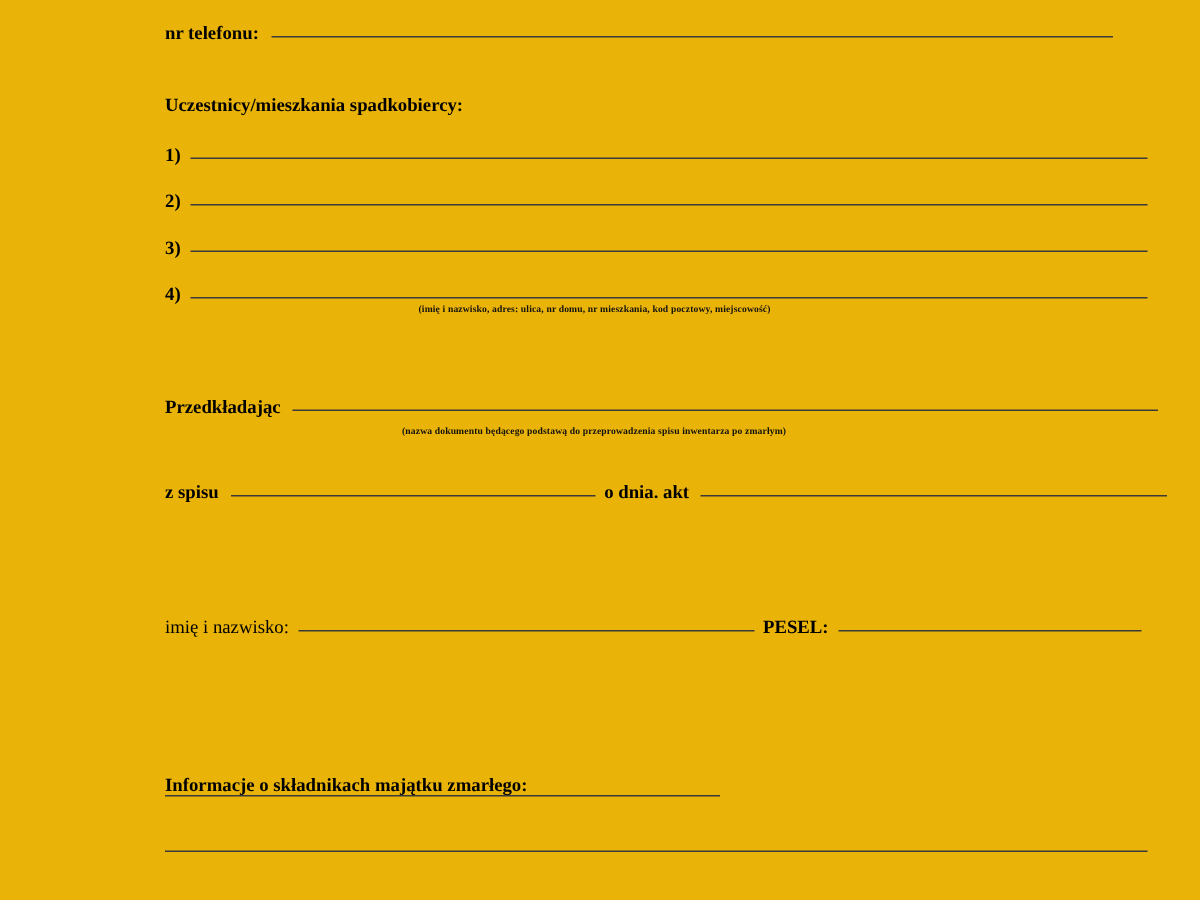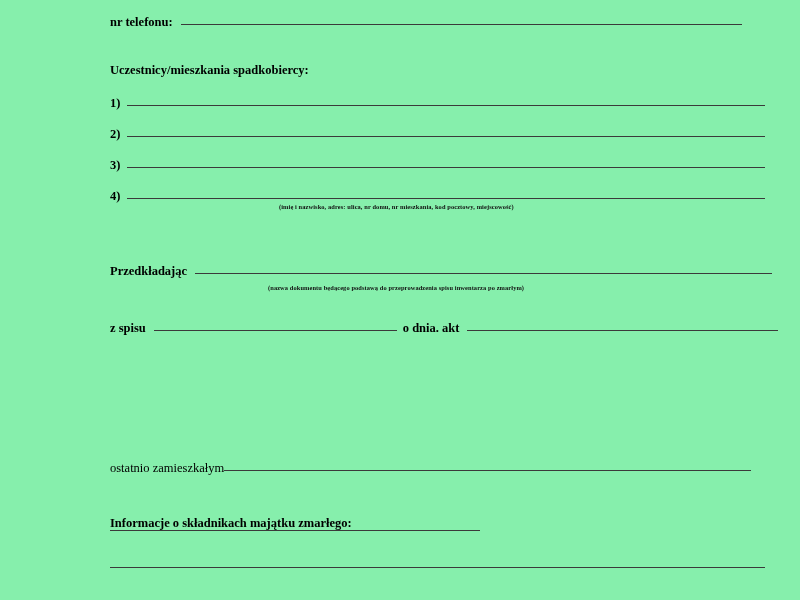--- a/index.html
+++ b/index.html
@@ -11,21 +11,21 @@
     width: 800px;
     height: 600px;
     position: relative;
     font-family: "Liberation Serif", "DejaVu Serif", serif;
     color: #000000;
     overflow: hidden;
   }
   .page {
     position: absolute;
     inset: 0;
-    background: #86efac;
+    background: #eab308;
   }
   
   .row {
     position: absolute;
     display: flex;
     align-items: baseline;
     white-space: nowrap;
   }
   .lbl {
     font-size: 12.5px;
@@ -114,25 +114,30 @@
     <span class="lbl b">z spisu</span>
     <span class="gap" style="width:8px;"></span>
     <span class="rule" style="width:243px;"></span>
     <span class="gap" style="width:6px;"></span>
     <span class="lbl b">o dnia. akt</span>
     <span class="gap" style="width:8px;"></span>
     <span class="rule" style="width:311px;"></span>
   </div>
 
 
+  <div class="row" style="left:110px; top:412px;">
+    <span class="lbl r">imię i nazwisko:</span>
+    <span class="gap" style="width:6px;"></span>
+    <span class="rule" style="width:304px;"></span>
+    <span class="gap" style="width:6px;"></span>
+    <span class="lbl b">PESEL:</span>
+    <span class="gap" style="width:7px;"></span>
+    <span class="rule" style="width:202px;"></span>
+  </div>
 
-  <div class="row" style="left:110px; top:462px;">
-    <span class="lbl r">ostatnio zamieszkałym</span>
-    <span class="rule" style="width:527px;"></span>
-  </div>
 
   <div class="row" style="left:110px; top:517px;flex-direction:column;">
     <span class="lbl b">Informacje o składnikach majątku zmarłego:</span>
     <span class="gap" style="width:9px;"></span>
     <span class="rule" style="width:370px;"></span>
   </div>
 
   <div class="rule-full" style="left:110px; top:567px; width:655px;"></div>
 
 </div>

